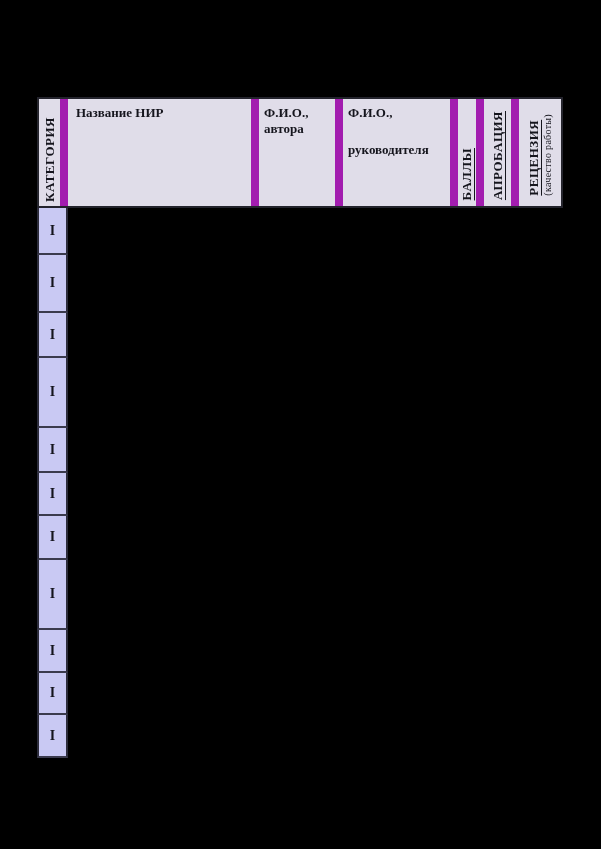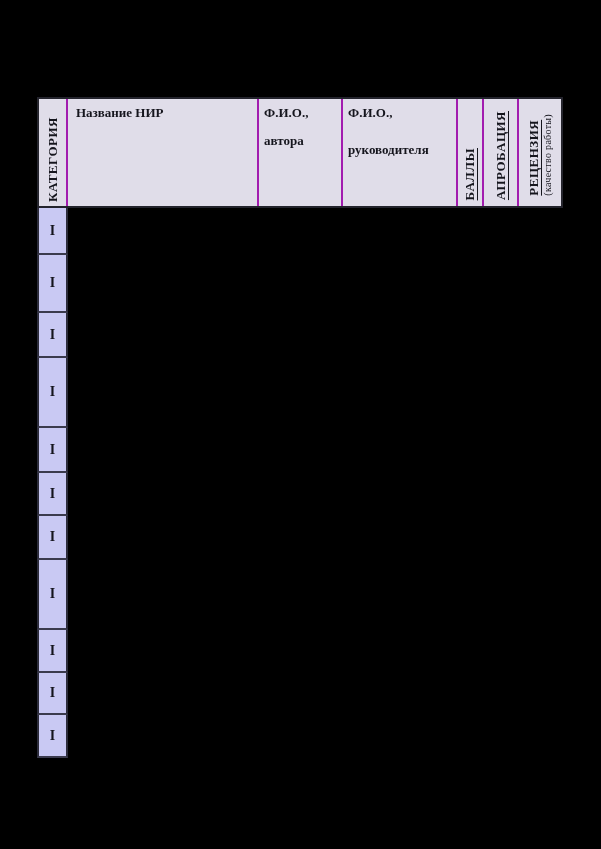--- a/index.html
+++ b/index.html
@@ -23,35 +23,35 @@
   .thead {
     display: flex;
     height: 111px;
     box-sizing: border-box;
     border-top: 2px solid #23232c;
     border-bottom: 2px solid #23232c;
     background: #e0dde9;
   }
   .hcell {
     box-sizing: border-box;
-    border-right: 2px solid #a21caf;
+    border-right: 8px solid #a21caf;
     height: 100%;
     overflow: hidden;
   }
   .hcell.first { border-left: 2px solid #26262e; }
   .hcell.last  { border-right: 2px solid #26262e; }
   
   .htext {
     padding: 6px 4px 0 5px;
     font-weight: bold;
     font-size: 13px;
     line-height: 16px;
   }
   .htext.nir { padding-left: 8px; }
-  .gap-wide  { margin-top: 12px; }  
+  .gap-wide  { }  
   .gap-small { margin-top: 21px; }   
   
   .vcell {
     display: flex;
     justify-content: center;
     align-items: flex-end;
   }
   .vtext {
     writing-mode: vertical-rl;
     transform: rotate(180deg);

